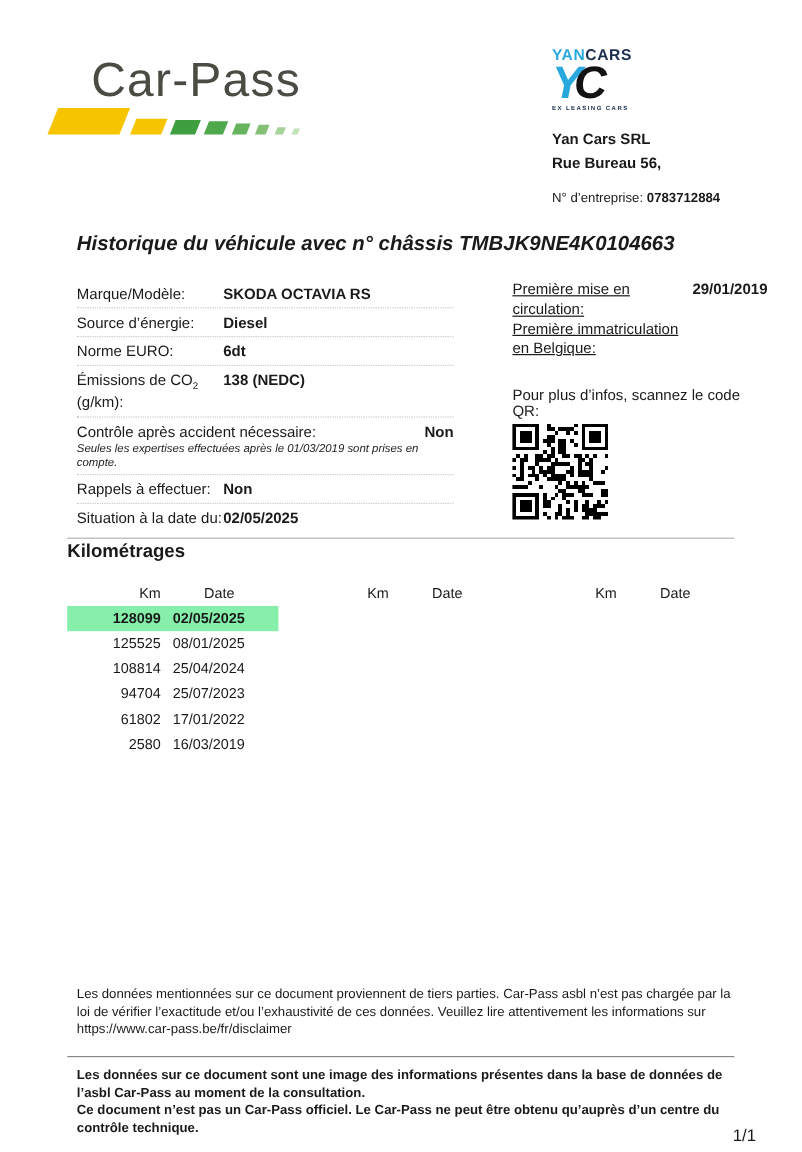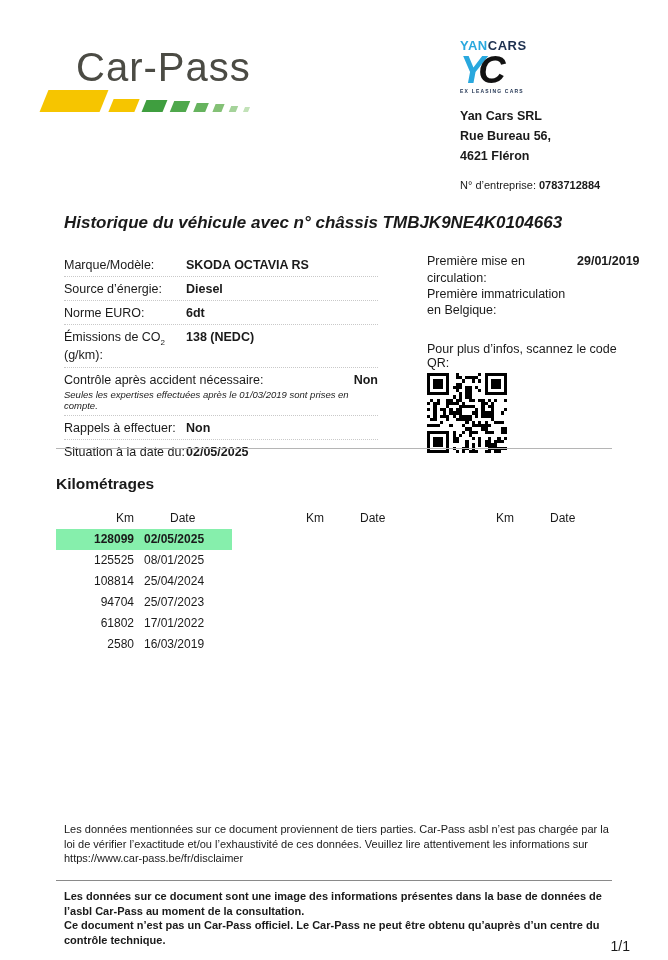--- a/index.html
+++ b/index.html
@@ -44,28 +44,28 @@
   .ilabel{width:122px;flex:0 0 auto;}
   .ivalue{font-weight:bold;}
   .ilabel.two-line{line-height:1.25;}
   sub{font-size:8px;}
   .irow-accident{display:block;}
   .accident-line{display:flex;justify-content:space-between;}
   .accident-line .ivalue{margin-left:10px;}
   .accident-note{font-size:9.5px;font-style:italic;margin-top:2px;color:#222;}
 
   .rrow{display:flex;justify-content:space-between;font-size:12.5px;line-height:1.3;}
-  .rlabel{width:150px;flex:0 0 auto;}
+  .rlabel{width:150px;flex:0 0 auto;text-decoration:underline;}
   .rvalue{font-weight:bold;text-align:right;}
   .qr-block{margin-top:24px;}
   .qr-label{font-size:12.5px;}
   .qr-svg{display:block;margin-top:3px;}
 
   
-  .km-section{position:absolute;left:56px;right:56px;top:432px;border-top:1px solid #b5b5b5;padding-top:26px;}
+  .km-section{position:absolute;left:56px;right:56px;top:432px;border-top:1px solid #b5b5b5;padding-top:2px;}
   .km-title{font-size:15.5px;font-weight:bold;}
   .km-table{display:flex;justify-content:space-between;margin-top:15px;}
   .km-group{width:176px;flex:0 0 auto;}
   .km-row{display:flex;font-size:12px;line-height:21px;}
   .km-row.head{color:#1a1a1a;}
   .km-cell{width:78px;text-align:right;flex:0 0 auto;}
   .date-cell{padding-left:10px;}
   .head .date-cell{padding-left:36px;}
   .km-row.hl{font-weight:bold;background:#86efac;}
 
@@ -102,21 +102,20 @@
           <span class="yan-blue">YAN</span><span class="yan-navy">CARS</span>
         </div>
         <div class="yan-mono">
           <span class="yan-blue">Y</span><span class="c">C</span>
         </div>
         <div class="yan-tagline">EX LEASING CARS</div>
       </div>
       <div class="dealer-address">
         <div>Yan Cars SRL</div>
         <div>Rue Bureau 56,</div>
-        <div>4621 Fléron</div>
       </div>
       <div class="dealer-ent">
         <span>N° d’entreprise:</span>
         <b>0783712884</b>
       </div>
     </div>
   </div>
 
   <div class="doc-title">Historique du véhicule avec n° châssis TMBJK9NE4K0104663</div>
 

